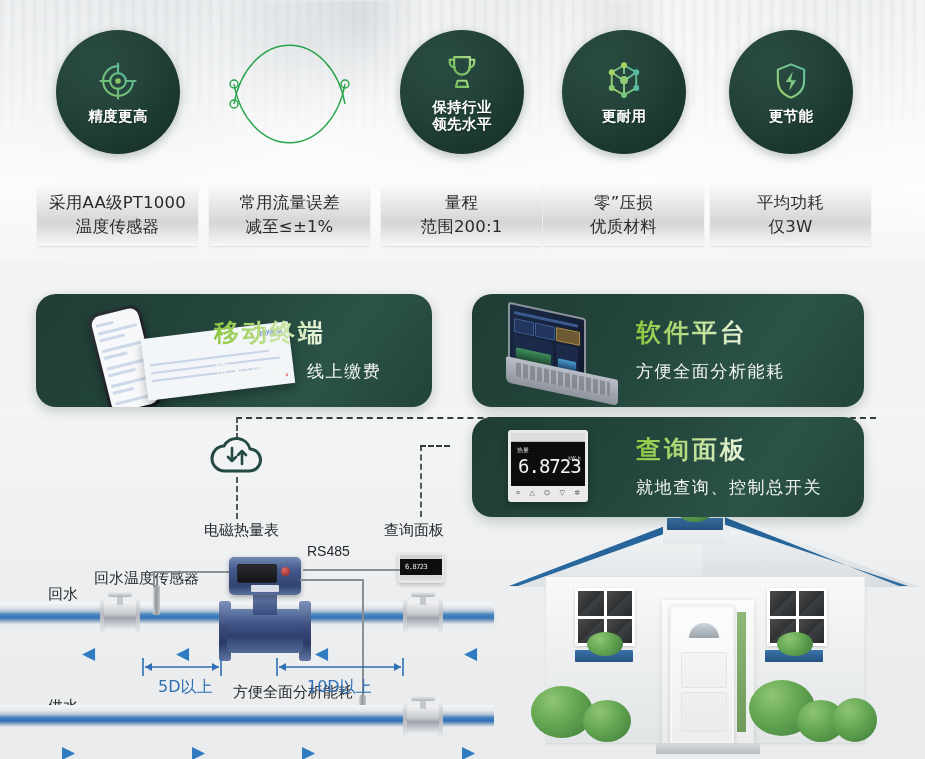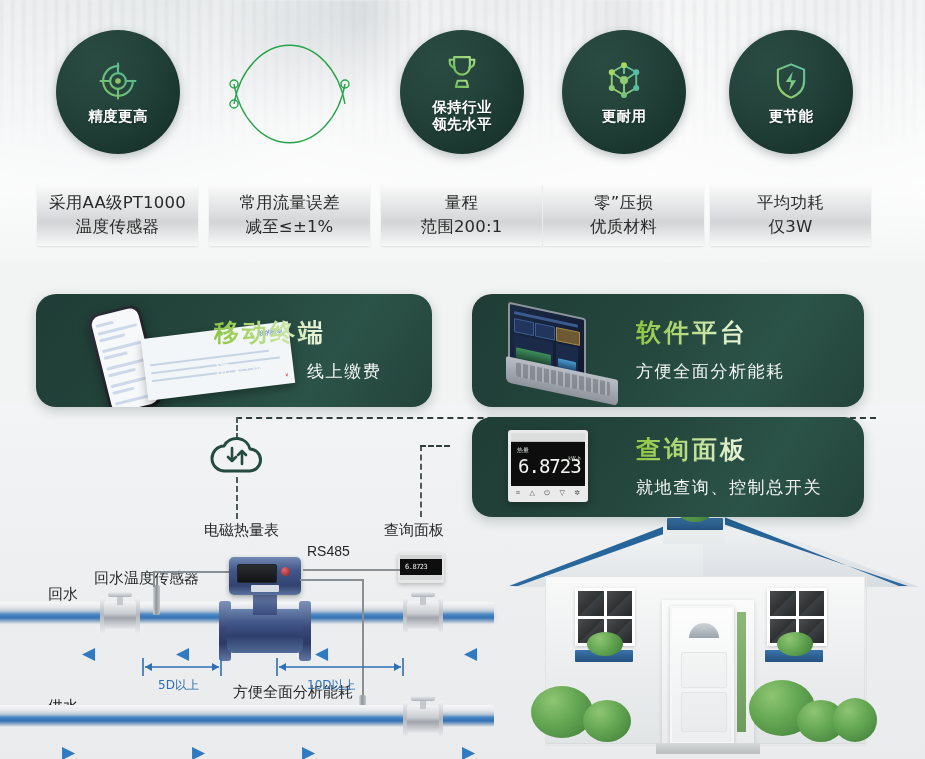--- a/index.html
+++ b/index.html
@@ -91,21 +91,21 @@
     font-family:"DejaVu Sans Mono",monospace;letter-spacing:-1px;}
   .panelmock .lcd .unit{position:absolute;right:4px;top:14px;font-size:4.5px;color:#e7eae7;letter-spacing:.5px;}
   .panelmock .keys{height:13px;display:flex;align-items:center;justify-content:space-around;
     color:#4c4f4c;font-size:7px;background:#e9eae9;}
 
   
   .diagram{position:absolute;left:0;top:405px;width:925px;height:354px;
     background:linear-gradient(180deg,#f3f4f5 0%,#eceeef 55%,#e9ebec 100%);}
   .dlabel{position:absolute;color:#25282b;font-size:15px;font-family:"DejaVu Sans",sans-serif;white-space:nowrap;}
   .dlabel.sm{font-size:13px;}
-  .dim{position:absolute;color:#2f6fb5;font-size:12px;font-family:"DejaVu Sans",sans-serif;white-space:nowrap;}
+  .dim{position:absolute;color:#2f6fb5;font-size:16px;font-family:"DejaVu Sans",sans-serif;white-space:nowrap;}
 
   .pipe{position:absolute;height:22px;border-radius:2px;
     background:linear-gradient(180deg,#f6f7f8 0%,#e4e7ea 26%,#b9c7d6 42%,#4a87c4 56%,#2f6fb5 72%,#9fb4c8 88%,#e8ebee 100%);}
   .valve{position:absolute;width:40px;height:44px;}
   .valve .body{position:absolute;left:4px;top:10px;width:32px;height:28px;border-radius:3px;
     background:linear-gradient(180deg,#f3f4f5,#c9ccd0 45%,#9fa4ab 60%,#e6e8ea);}
   .valve .stem{position:absolute;left:17px;top:4px;width:6px;height:10px;background:#c5c9ce;}
   .valve .cap2{position:absolute;left:8px;top:1px;width:24px;height:5px;border-radius:2px;
     background:linear-gradient(180deg,#eceef0,#aeb3b9);}
   .valve .fl{position:absolute;top:6px;width:5px;height:36px;border-radius:2px;

